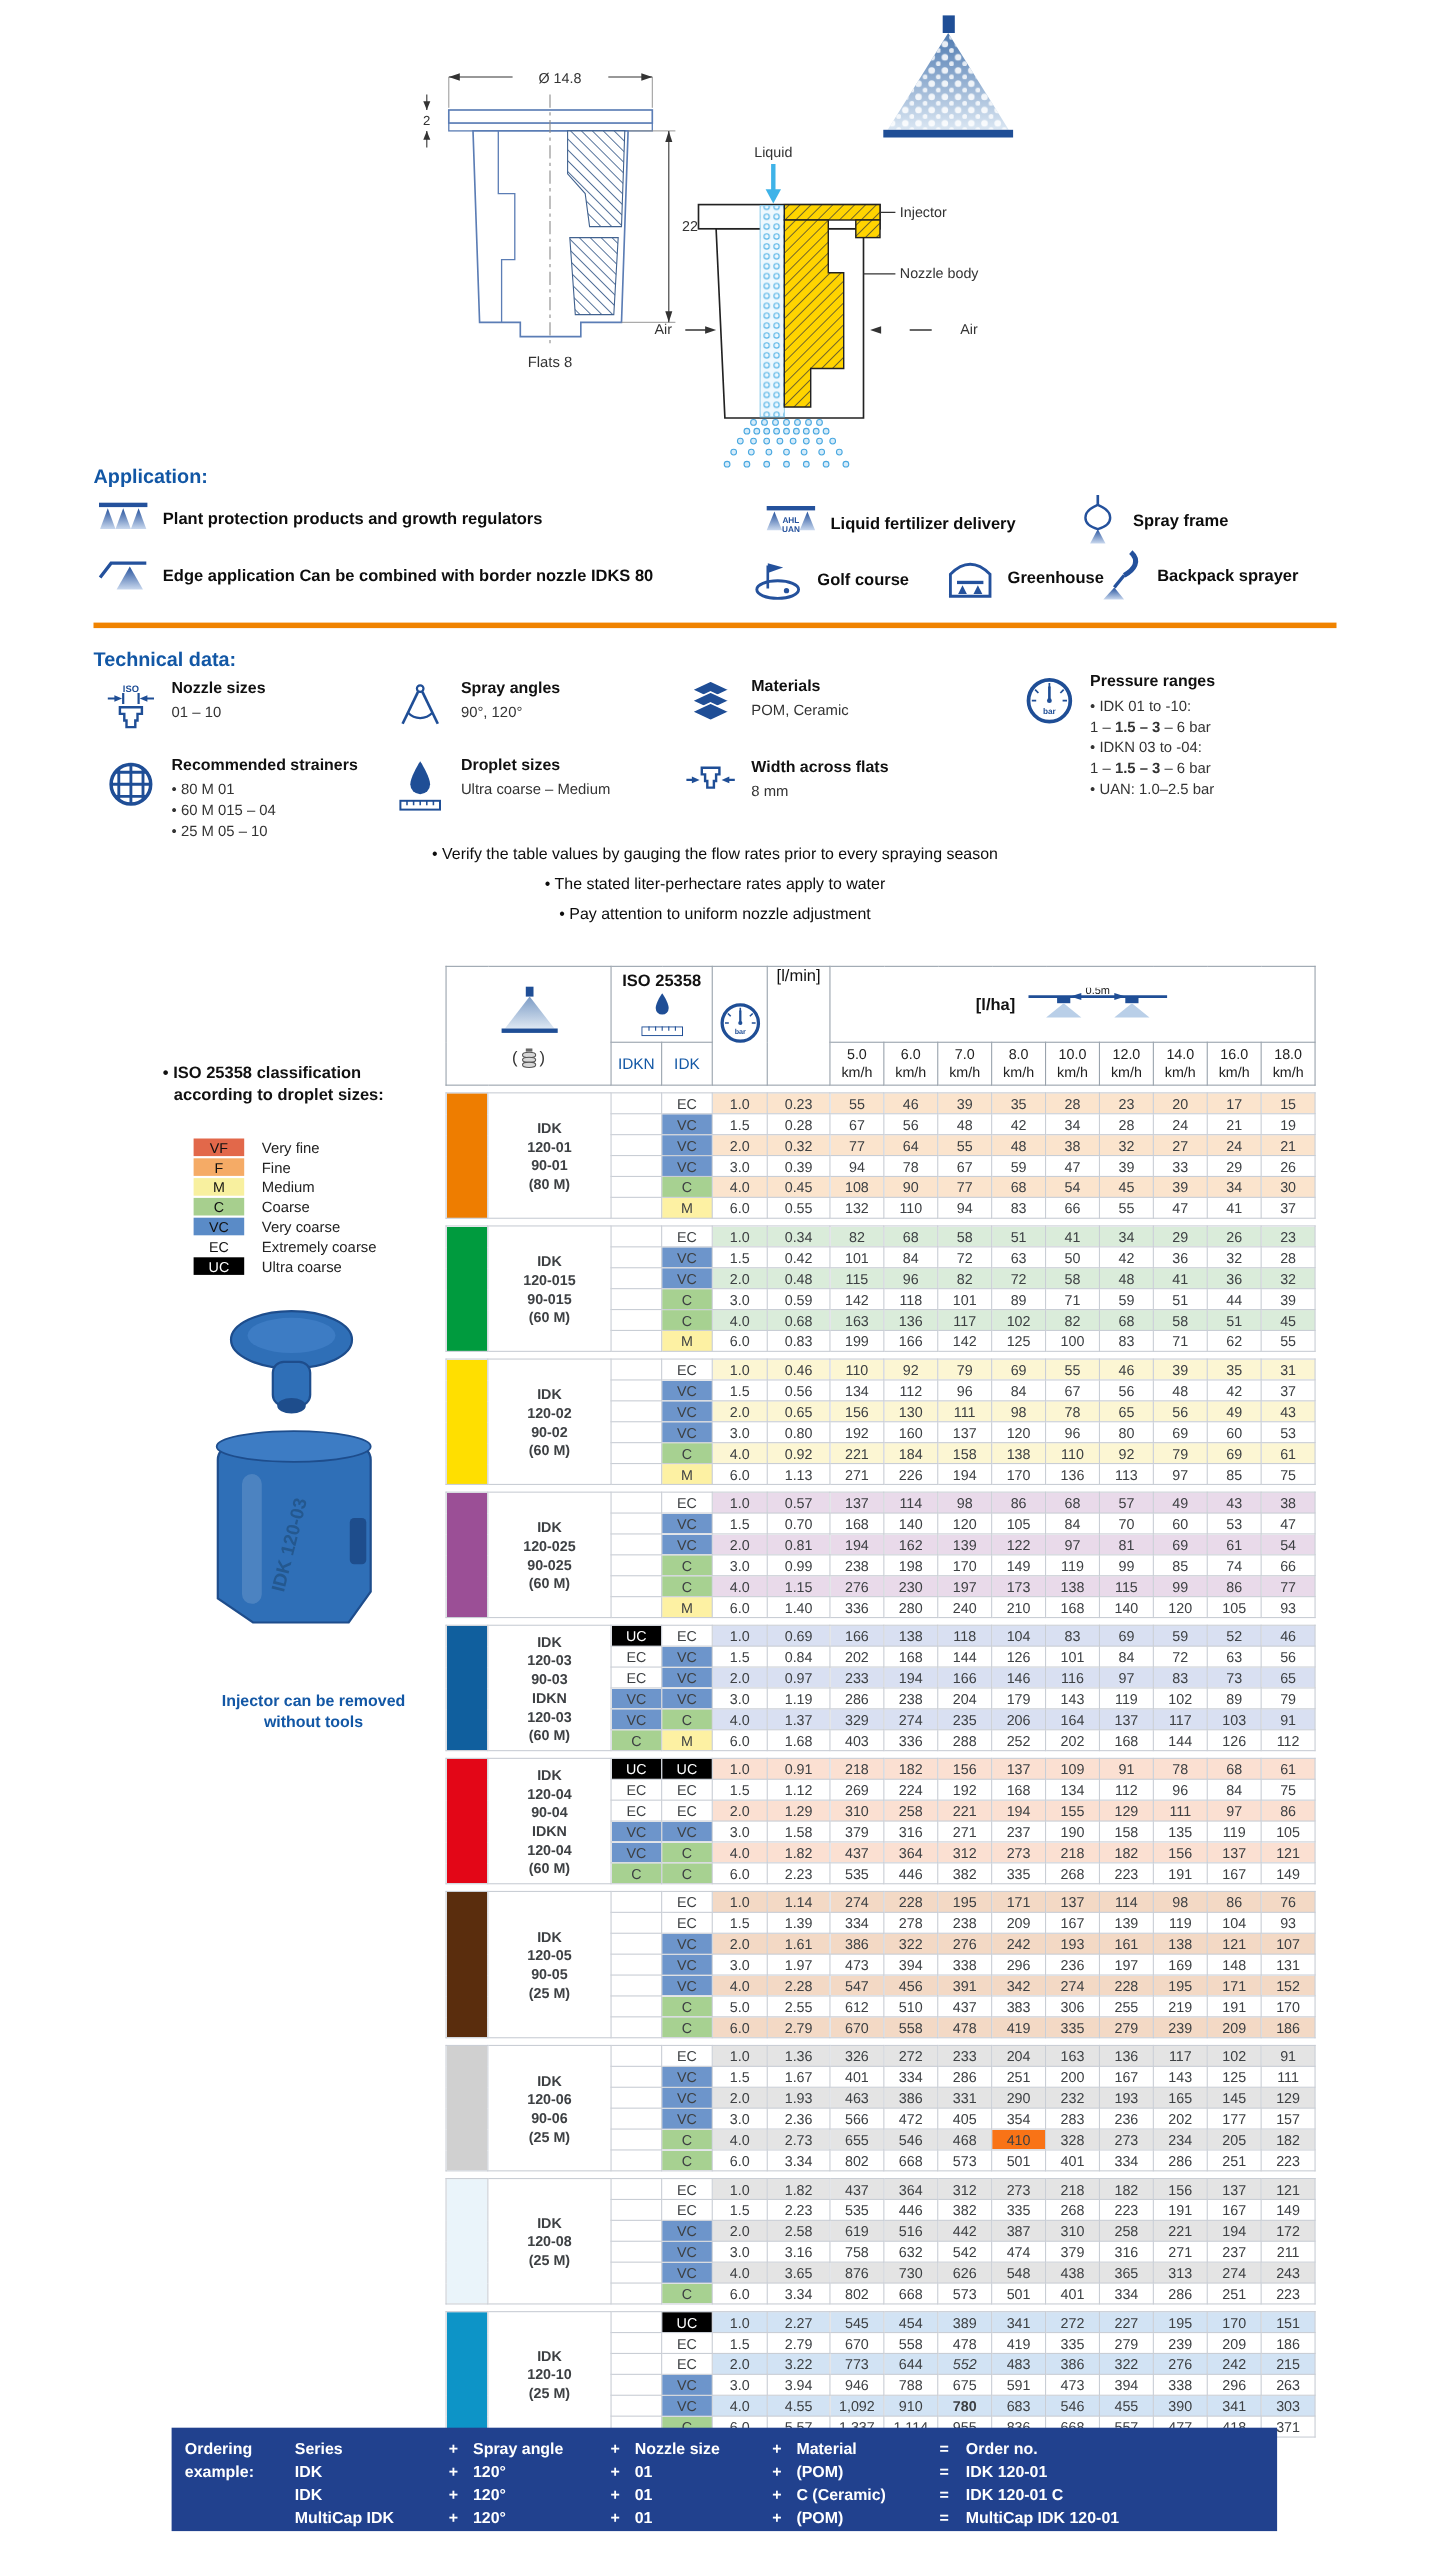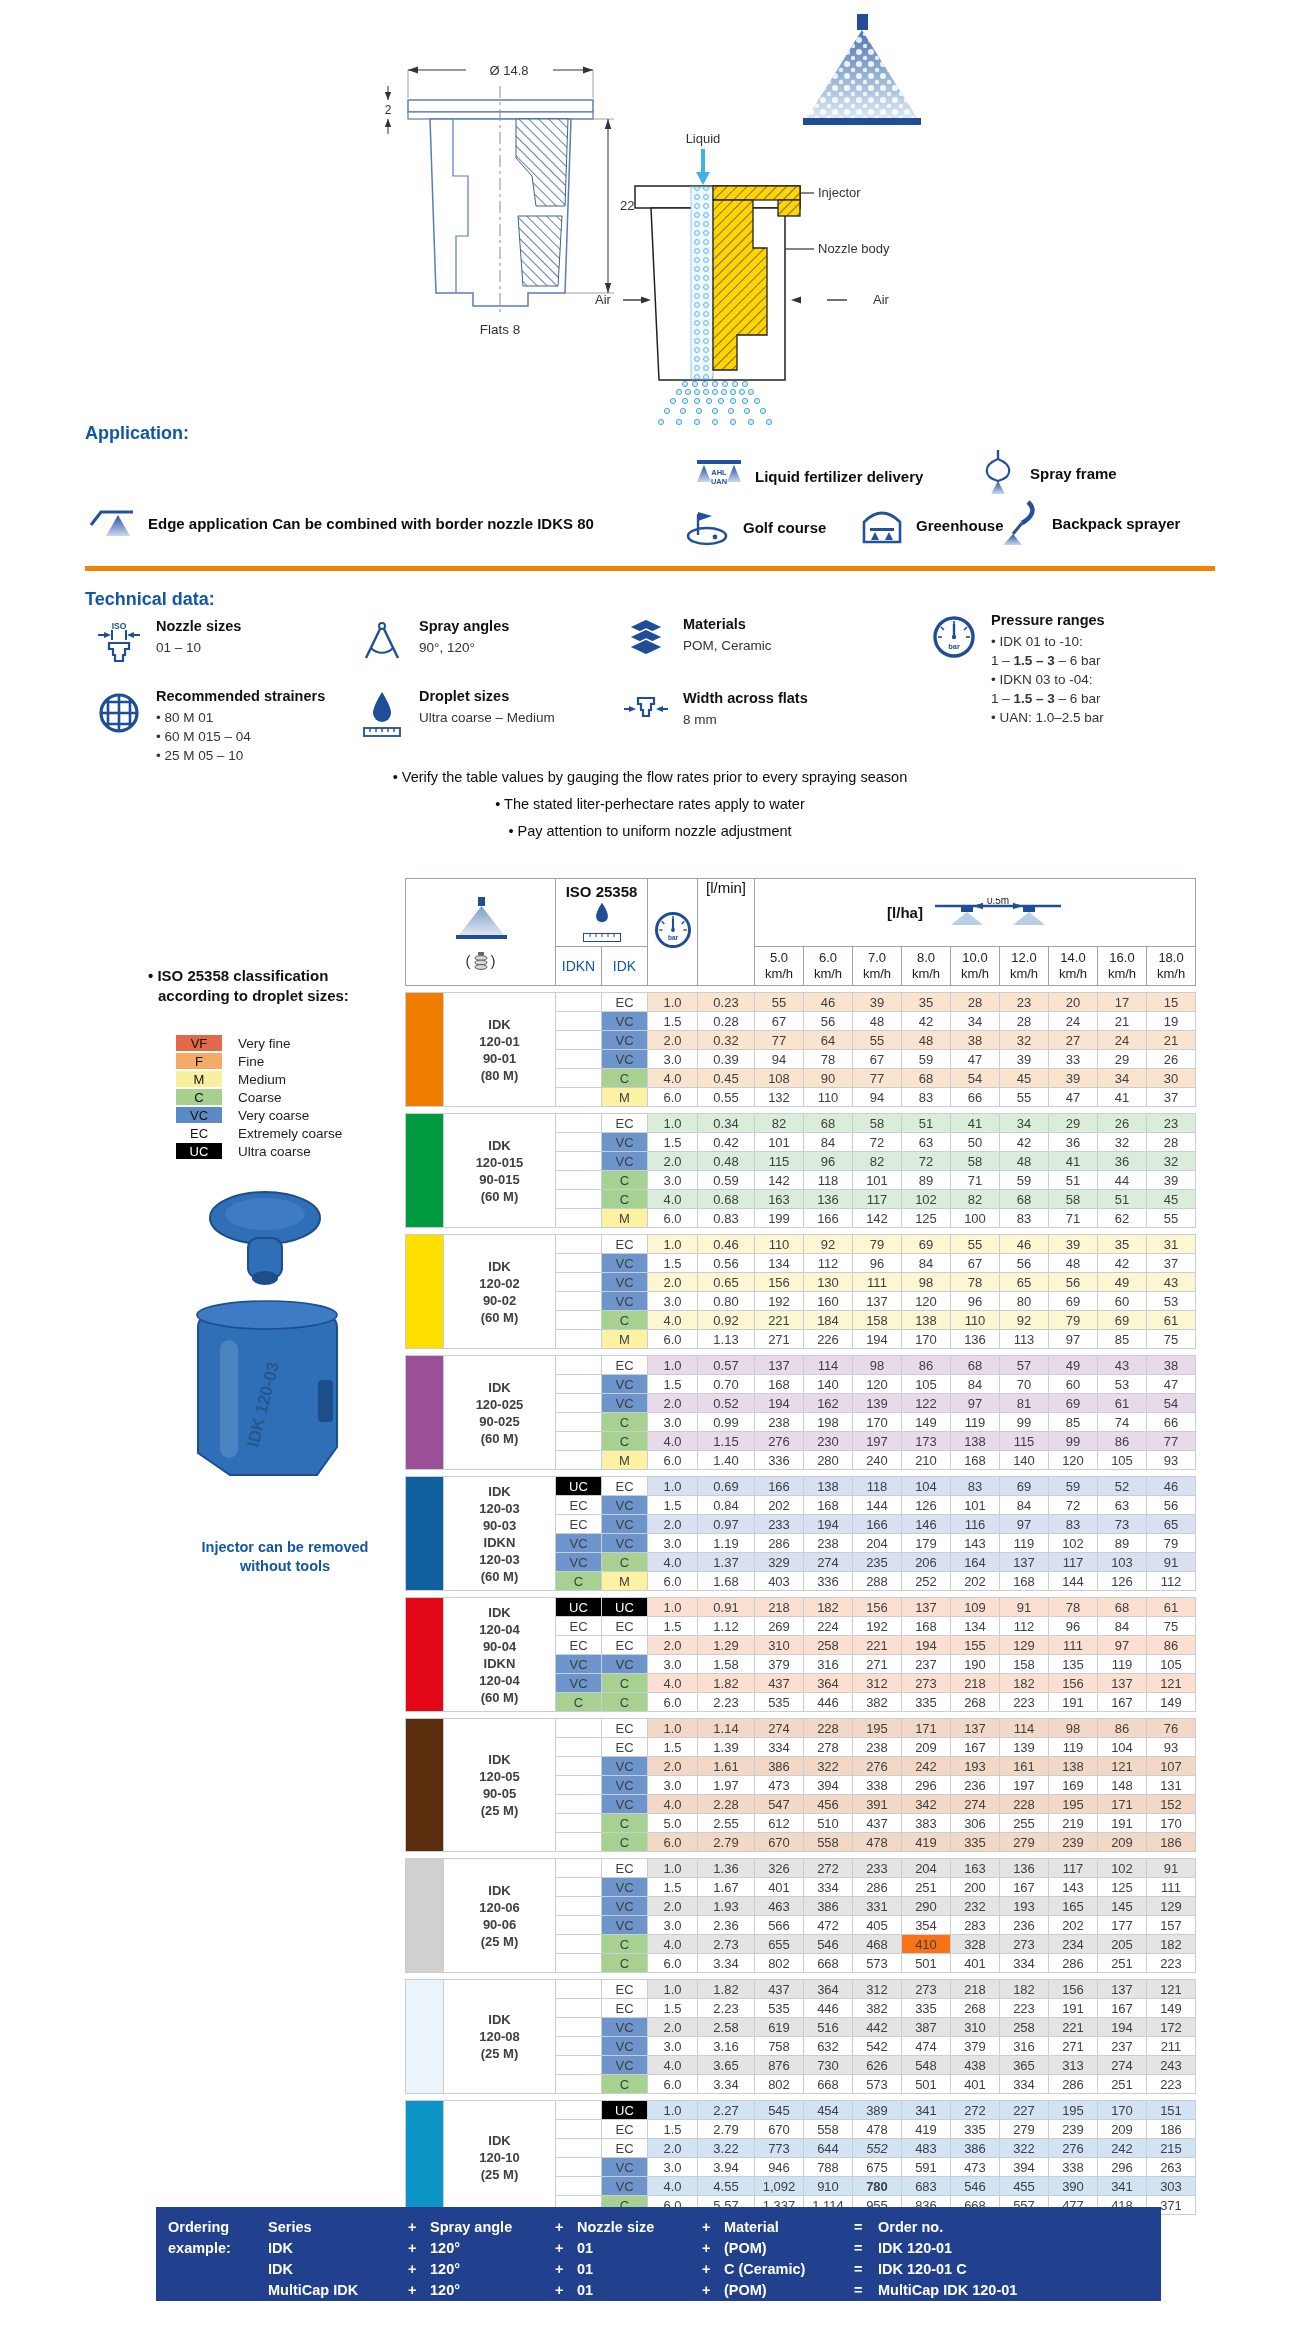--- a/index.html
+++ b/index.html
@@ -196,20 +196,37 @@
       </defs>
       <rect x="62" y="2" width="11" height="16" fill="#1f4e96"></rect>
       <polygon points="67,18 12,106 122,106" fill="url(#sg1)"></polygon>
       <polygon points="67,18 12,106 122,106" fill="url(#dots1)"></polygon>
       <rect x="8" y="106" width="118" height="7" fill="#1f4e96"></rect>
     </svg>
   </div>
 
   <h2 class="sec-head" style="left:85px;top:408px;">Application:</h2>
 
+  <div class="ap" style="left:88px;top:455px;">
+    <span class="ic">
+      <svg width="48" height="32" viewBox="0 0 48 32">
+          <defs>
+            <linearGradient id="ig1" x1="0" y1="0" x2="0" y2="1">
+              <stop offset="0" stop-color="#24519c"></stop>
+              <stop offset="1" stop-color="#c9d8ee"></stop>
+            </linearGradient>
+          </defs>
+      <rect x="2" y="2" width="44" height="4" fill="#24519c"></rect>
+          <polygon points="10,7 3,26 17,26" fill="url(#ig1)"></polygon>
+          <polygon points="24,7 17,26 31,26" fill="url(#ig1)"></polygon>
+          <polygon points="38,7 31,26 45,26" fill="url(#ig1)"></polygon>
+        </svg>
+    </span>
+    <span class="lb">Plant protection products and growth regulators</span>
+  </div>
 
   <div class="ap" style="left:88px;top:507px;">
     <span class="ic">
       <svg width="48" height="32" viewBox="0 0 48 32">
           <defs>
             <linearGradient id="ig2" x1="0" y1="0" x2="0" y2="1">
               <stop offset="0" stop-color="#24519c"></stop>
               <stop offset="1" stop-color="#c9d8ee"></stop>
             </linearGradient>
           </defs>
@@ -1041,21 +1058,21 @@
               <td class="num">84</td>
               <td class="num">70</td>
               <td class="num">60</td>
               <td class="num">53</td>
               <td class="num">47</td>
             </tr>
             <tr>
               <td class="cls"></td>
               <td class="cls" style="background: rgb(109, 149, 203);">VC</td>
               <td class="num" style="background: rgb(233, 218, 234);">2.0</td>
-              <td class="num" style="background: rgb(233, 218, 234);">0.52</td>
+              <td class="num" style="background: rgb(233, 218, 234);">0.81</td>
               <td class="num" style="background: rgb(233, 218, 234);">194</td>
               <td class="num" style="background: rgb(233, 218, 234);">162</td>
               <td class="num" style="background: rgb(233, 218, 234);">139</td>
               <td class="num" style="background: rgb(233, 218, 234);">122</td>
               <td class="num" style="background: rgb(233, 218, 234);">97</td>
               <td class="num" style="background: rgb(233, 218, 234);">81</td>
               <td class="num" style="background: rgb(233, 218, 234);">69</td>
               <td class="num" style="background: rgb(233, 218, 234);">61</td>
               <td class="num" style="background: rgb(233, 218, 234);">54</td>
             </tr>

